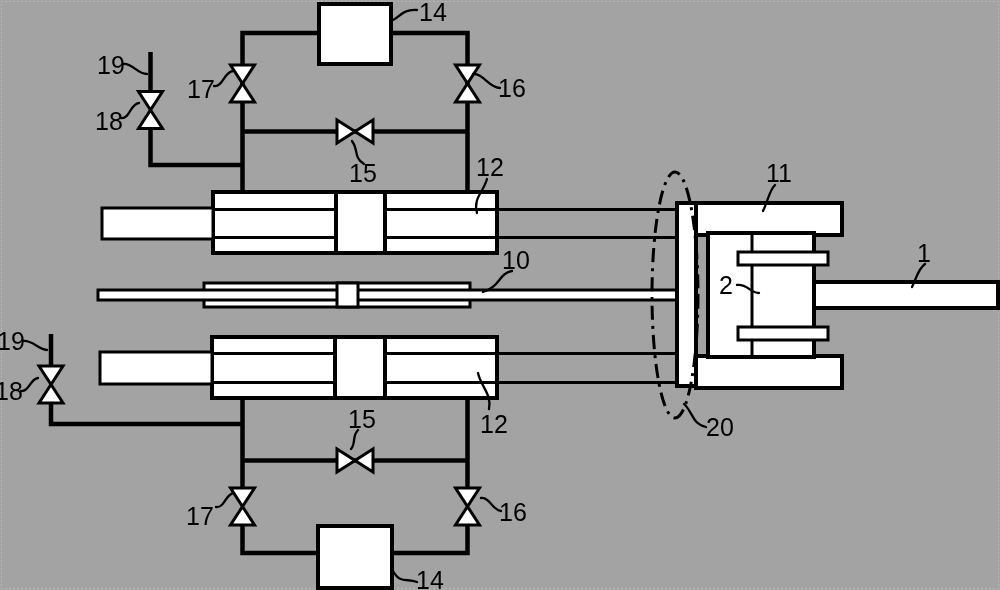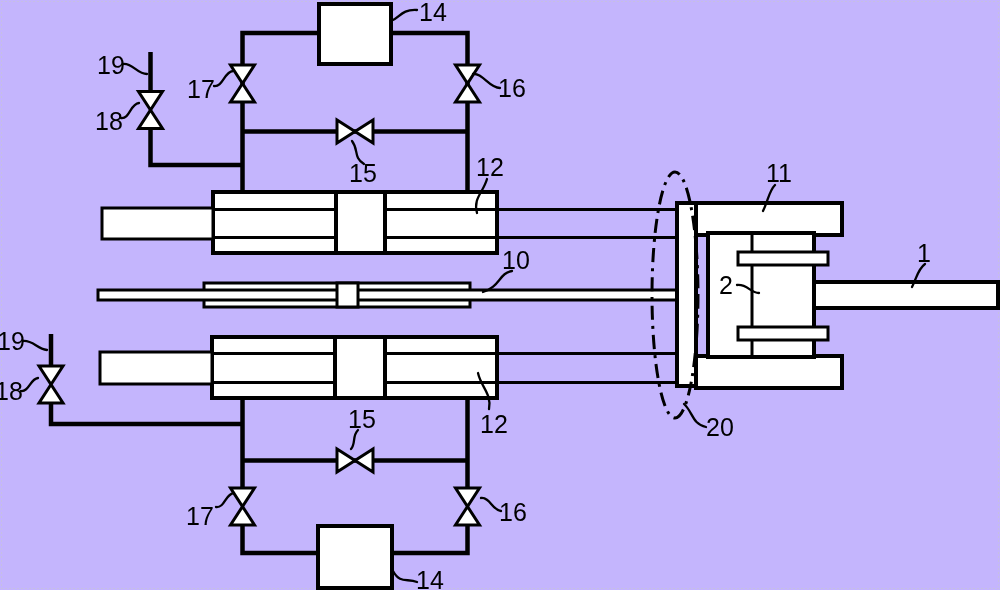--- a/index.html
+++ b/index.html
@@ -1,20 +1,20 @@
 <!DOCTYPE html>
 <html><head>
 <meta charset="utf-8">
 <style>
   html, body { margin: 0; padding: 0; background: #ffffff; }
   .stage {
     position: relative;
     width: 1000px;
     height: 590px;
-    background: #c4b5fd;
+    background: #a3a3a3;
     overflow: hidden;
     font-family: "Liberation Sans", sans-serif;
   }
   svg { display: block; }
 
   
   .pipe   { stroke: #000; stroke-width: 4.5; fill: none; stroke-linejoin: miter; }
   .thick  { stroke: #000; stroke-width: 4;   fill: #fff; }
   .thin   { stroke: #000; stroke-width: 3;   fill: #fff; }
   .tline  { stroke: #000; stroke-width: 3;   fill: none; }

